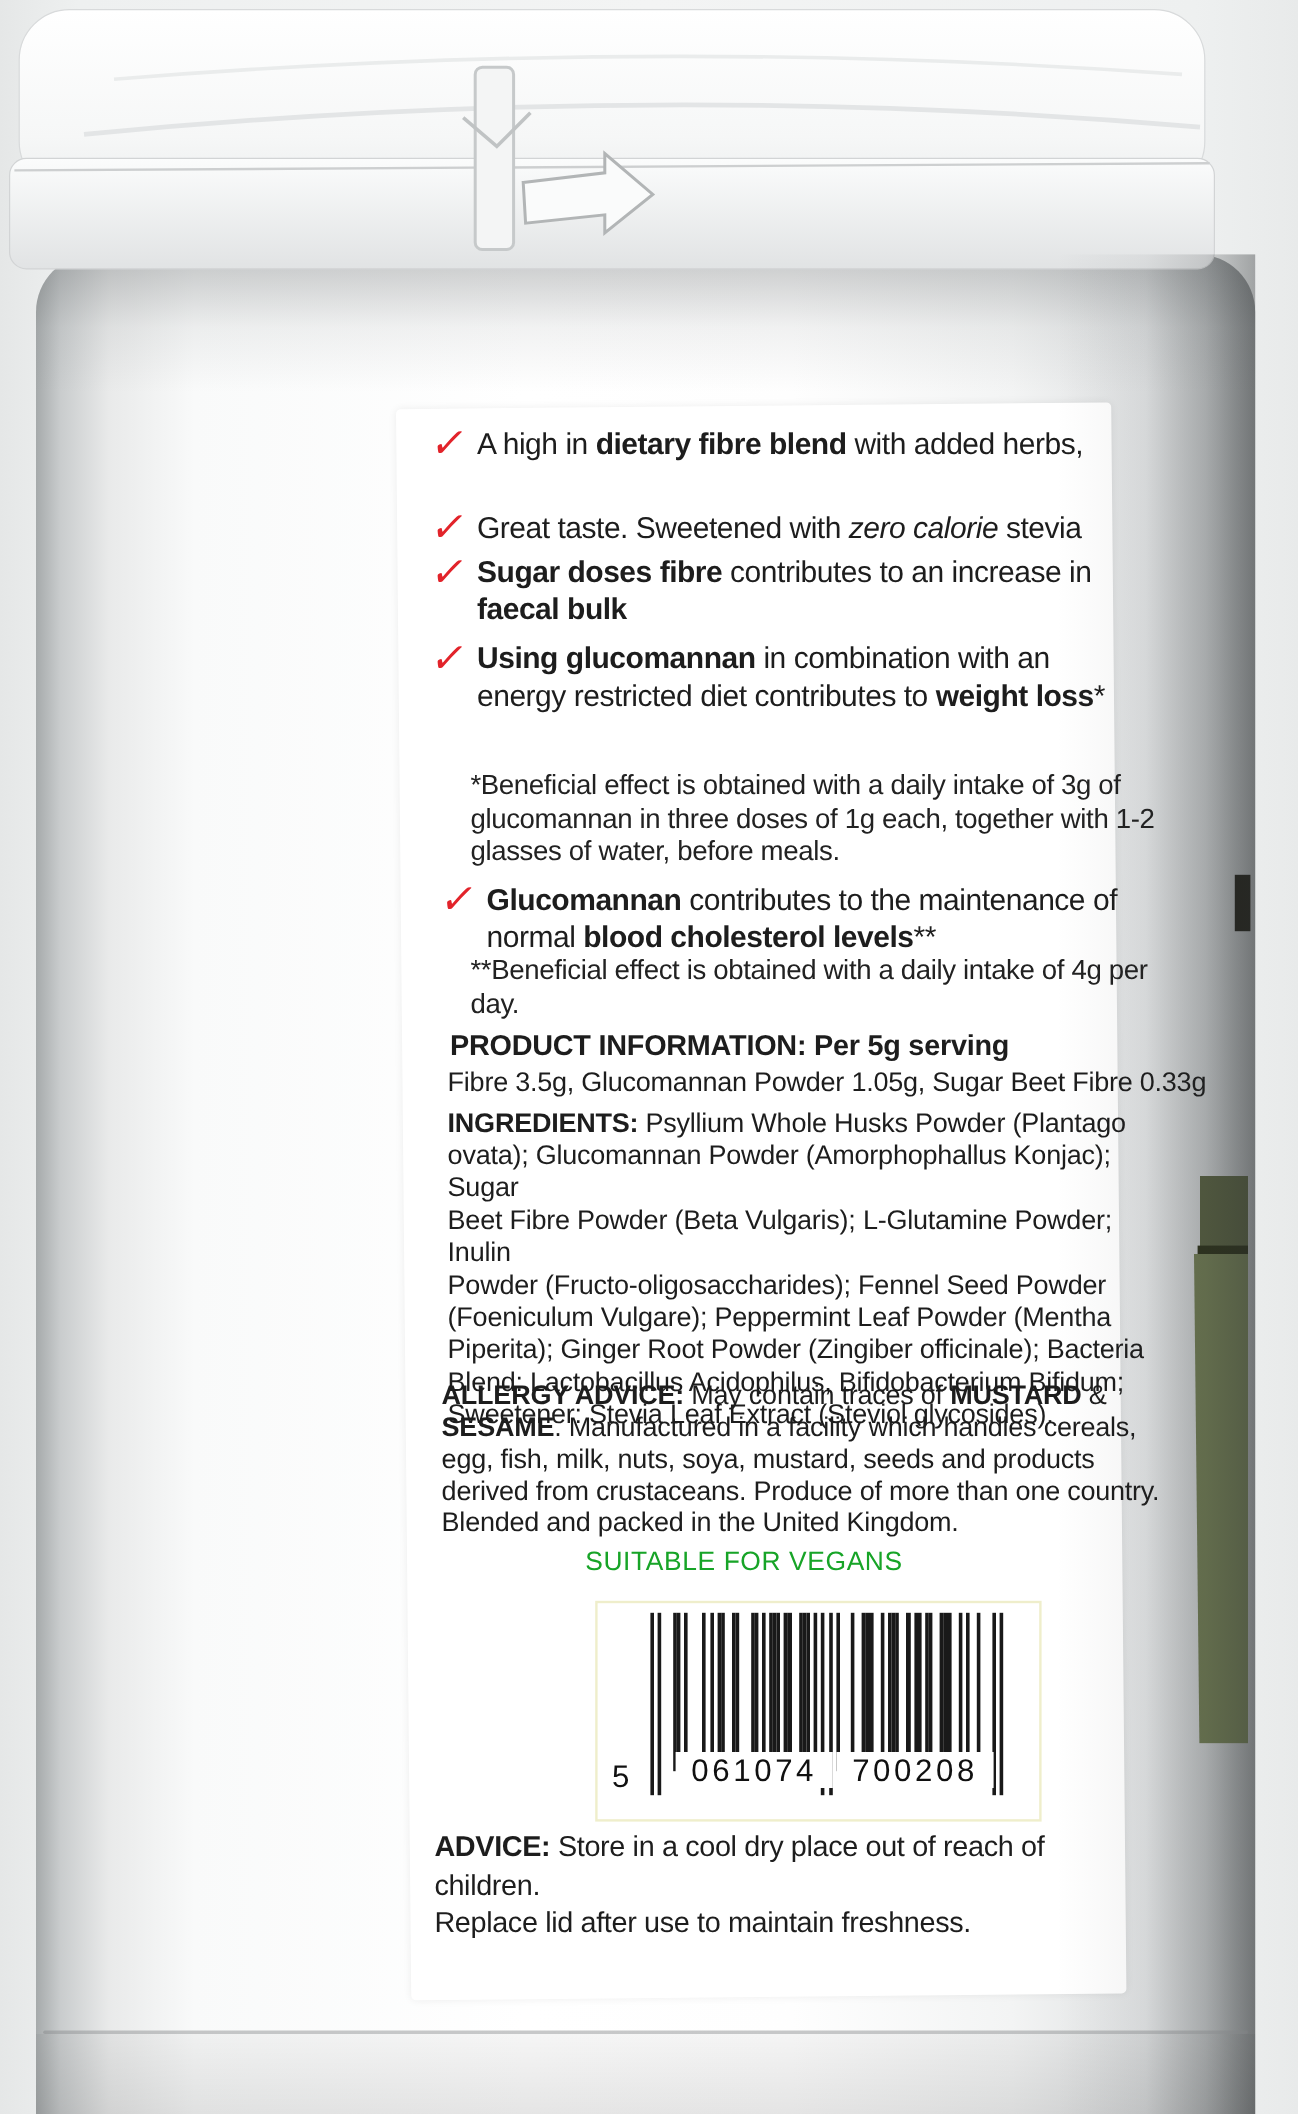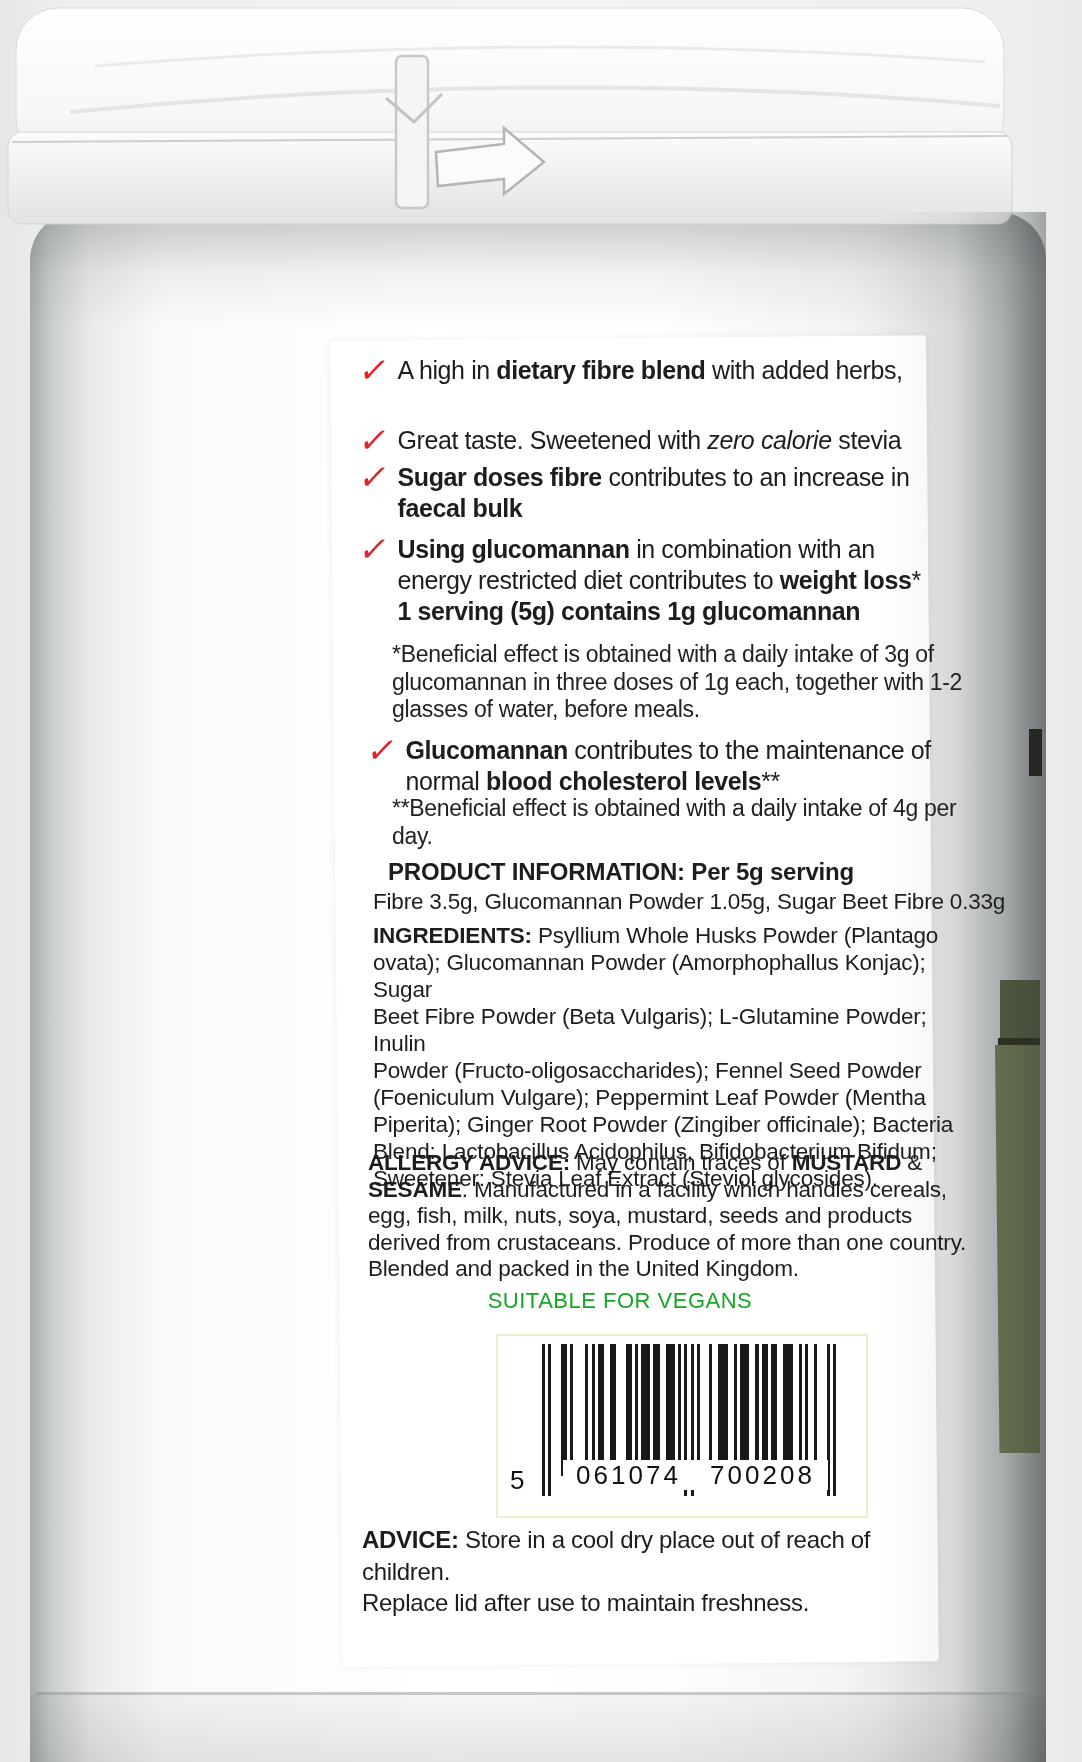--- a/index.html
+++ b/index.html
@@ -121,31 +121,31 @@
   <div class="blk benefit" style="left:360px;top:425px;">
     <span class="check">✓</span>
     <div class="btext"><span>Great taste. Sweetened with </span><span class="i">zero calorie</span><span> stevia</span></div>
   </div>
   <div class="blk benefit" style="left:360px;top:462px;">
     <span class="check">✓</span>
     <div class="btext"><span class="b">Sugar doses fibre</span><span> contributes to an increase in</span><br><span class="b">faecal bulk</span></div>
   </div>
   <div class="blk benefit" style="left:360px;top:534px;">
     <span class="check">✓</span>
-    <div class="btext"><span class="b">Using glucomannan</span><span> in combination with an</span><br><span>energy restricted diet contributes to </span><span class="b">weight loss</span><span>*</span><br><span class="b">1 serving (5g) contains 1g glucomannan</span></div>
+    <div class="btext"><span class="b">Using glucomannan</span><span> in combination with an</span><br><span>energy restricted diet contributes to </span><span class="b">weight loss</span><span>*</span><br></div>
   </div>
   <div class="blk fine" style="left:392px;top:641px;"><span>*Beneficial effect is obtained with a daily intake of 3g of</span><br><span>glucomannan in three doses of 1g each, together with 1-2</span><br><span>glasses of water, before meals.</span></div>
 
   <div class="blk benefit" style="left:368px;top:735px;">
     <span class="check">✓</span>
     <div class="btext"><span class="b">Glucomannan</span><span> contributes to the maintenance of</span><br><span>normal </span><span class="b">blood cholesterol levels</span><span>**</span></div>
   </div>
   <div class="blk fine" style="left:392px;top:795px;"><span>**Beneficial effect is obtained with a daily intake of 4g per</span><br><span>day.</span></div>
 
-  <div class="blk prod-head" style="left:388px;top:858px;">PRODUCT INFORMATION: Per 5g serving</div>
+  <div class="blk prod-head" style="left:375px;top:858px;">PRODUCT INFORMATION: Per 5g serving</div>
   <div class="blk body-text prod-vals" style="left:373px;top:888px;">Fibre 3.5g, Glucomannan Powder 1.05g, Sugar Beet Fibre 0.33g</div>
 
   <div class="blk body-text" style="left:373px;top:922px;"><span class="b">INGREDIENTS: </span><span>Psyllium Whole Husks Powder (Plantago</span><br><span>ovata); Glucomannan Powder (Amorphophallus Konjac); Sugar</span><br><span>Beet Fibre Powder (Beta Vulgaris); L-Glutamine Powder; Inulin</span><br><span>Powder (Fructo-oligosaccharides); Fennel Seed Powder</span><br><span>(Foeniculum Vulgare); Peppermint Leaf Powder (Mentha</span><br><span>Piperita); Ginger Root Powder (Zingiber officinale); Bacteria</span><br><span>Blend: Lactobacillus Acidophilus, Bifidobacterium Bifidum;</span><br><span>Sweetener: Stevia Leaf Extract (Steviol glycosides).</span></div>
 
   <div class="blk body-text" style="left:368px;top:1150px;line-height:26.5px;"><span class="b">ALLERGY ADVICE: </span><span>May contain traces of </span><span class="b">MUSTARD</span><span> &amp;</span><br><span class="b">SESAME</span><span>. Manufactured in a facility which handles cereals,</span><br><span>egg, fish, milk, nuts, soya, mustard, seeds and products</span><br><span>derived from crustaceans. Produce of more than one country.</span><br><span>Blended and packed in the United Kingdom.</span></div>
 
   <div class="blk vegan" style="left:340px;top:1288px;">SUITABLE FOR VEGANS</div>
 
   <div class="barcode-box">
     <div class="bars">

